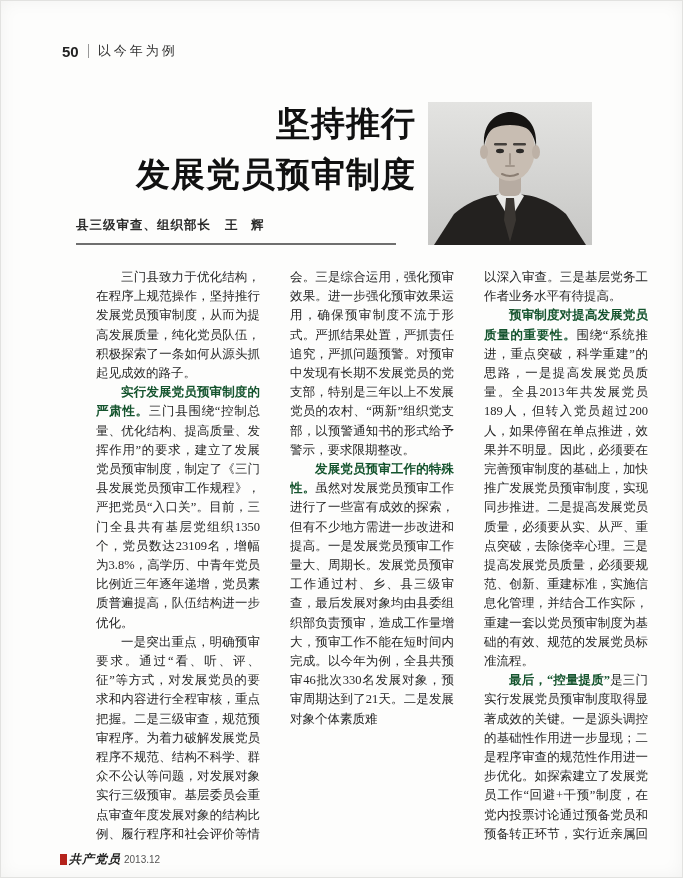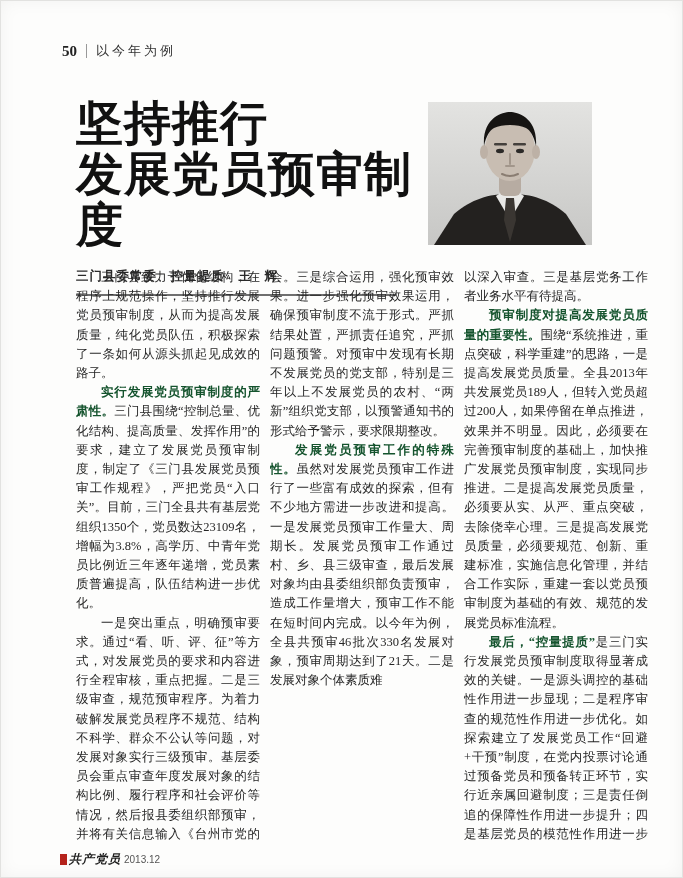--- a/index.html
+++ b/index.html
@@ -6,40 +6,40 @@
   html,body { width:683px; height:878px; background:#e8e8e6; }
   .page {
     position:relative; width:683px; height:878px;
     background:#fdfdfc; overflow:hidden;
     box-shadow: inset 0 0 0 1px #e2e2e0, inset 0 0 18px rgba(0,0,0,0.05);
     font-family:"Liberation Serif", serif;
     color:#1c1c1c;
   }
   
   .hdr { position:absolute; left:62px; top:42px; display:flex; align-items:center;
-         font-family:Liberation Serif, serif; }
+         font-family:Liberation Sans, sans-serif; }
   .hdr .pgnum { font-size:15px; font-weight:bold; color:#222; }
   .hdr .hdiv { width:1px; height:14px; background:#999; margin:0 9px; }
   .hdr .colname { font-size:13px; color:#333; letter-spacing:3px; }
   
   .title-block { position:absolute; left:76px; top:98px; width:340px; }
-  h1.title { font-size:47px; line-height:51px; font-weight:900; color:#111;
-             letter-spacing:1px; font-family:"Liberation Serif", serif; }
+  h1.title { font-size:34px; line-height:51px; font-weight:900; color:#111;
+             letter-spacing:1px; font-family:"Liberation Serif", serif;text-align:right; }
   .author { margin-top:17px; font-size:12.5px; font-weight:bold; color:#2a2a2a;
             letter-spacing:1px; font-family:"Liberation Sans", sans-serif; }
   .author .aname { margin-left:14px; letter-spacing:5px; }
   .rule { margin-top:9px; width:320px; height:2px; background:#6f6f6f; }
   
   .portrait { position:absolute; left:428px; top:102px; width:164px; height:143px;
               background:#ddd; overflow:hidden; }
   .portrait svg { display:block; width:100%; height:100%; }
   
   .cols { position:absolute; left:76px; top:268px; width:572px; height:578px;
           display:flex; gap:10px; }
-  .col { width:184px; overflow:hidden; }
+  .col { width:184px; overflow:hidden;margin-left:20px; }
   .col p { font-size:12.5px; line-height:19.2px; text-align:justify;
            color:#262626; text-indent:2em; }
   .col p.noindent { text-indent:0; }
   .col p b { font-weight:bold; color:#14532d; }
   
   .ftr { position:absolute; left:60px; top:851px; display:flex; align-items:center; }
   .logo-mark { width:7px; height:11px; margin-right:2px; display:inline-block; }
   .logo-text { font-size:12px; font-weight:900; font-style:italic; color:#1e1e1e;
                letter-spacing:1px; font-family:"Liberation Serif", serif; }
   .issue { font-size:10px; color:#555; margin-left:3px;
@@ -55,21 +55,21 @@
     <span class="hdiv"></span>
     <span class="colname">以今年为例</span>
   </div>
 
   <div class="title-block">
     <h1 class="title">
       <span>坚持推行</span><br>
       <span>发展党员预审制度</span>
     </h1>
     <div class="author">
-      <span>三门县委常委、控量提质</span><span class="aname">王 辉</span>
+      <span>县三级审查、组织部长</span><span class="aname">王 辉</span>
     </div>
     <div class="rule"></div>
   </div>
 
   <div class="portrait">
     <svg viewBox="0 0 164 143">
       <defs>
         <linearGradient id="bg" x1="0" y1="0" x2="0" y2="1">
           <stop offset="0" stop-color="#e3e3e1"></stop>
           <stop offset="1" stop-color="#c7c7c5"></stop>

